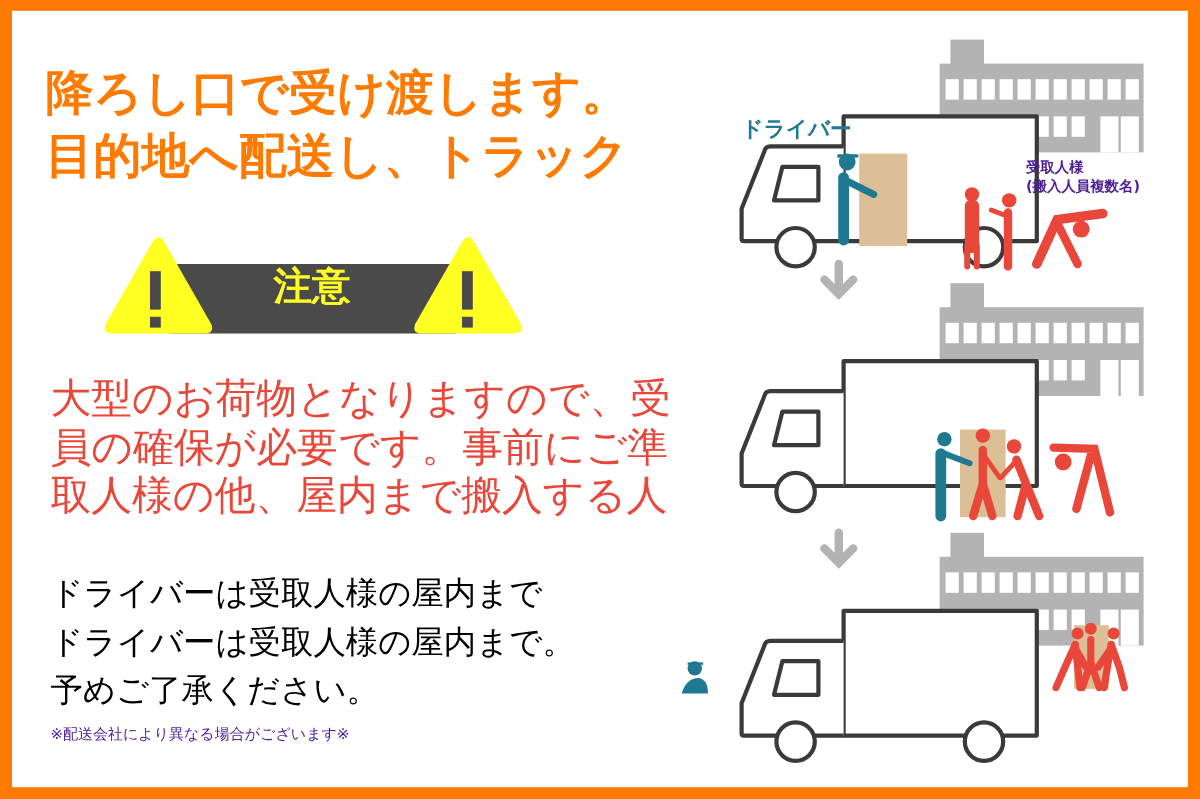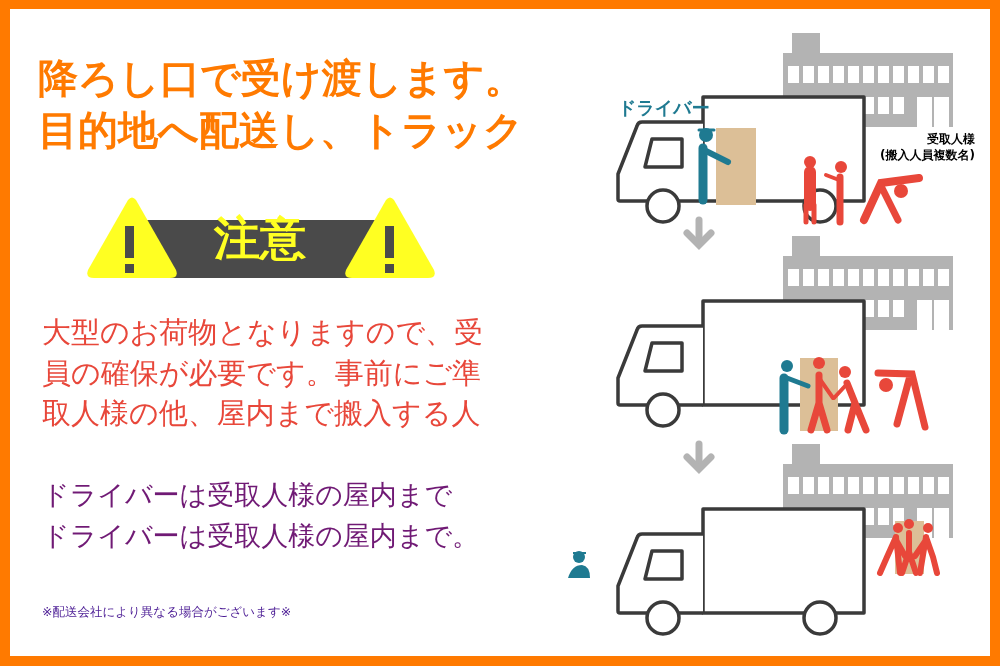--- a/index.html
+++ b/index.html
@@ -1,27 +1,27 @@
 <!DOCTYPE html>
 <html><head>
 <meta charset="utf-8">
 <style>
   html, body { margin: 0; padding: 0; }
   body { width: 1000px; height: 666px; overflow: hidden; background: #ff7a00; position: relative; font-family: "DejaVu Sans", "Liberation Sans", sans-serif; }
   .frame { position: absolute; left: 10px; top: 9px; width: 980px; height: 647px; background: #ffffff; }
   .headline { position: absolute; left: 38px; top: 52px; margin: 0; color: #ff7a00; font-weight: bold; font-size: 40px; line-height: 52px; letter-spacing: 0px; white-space: nowrap; }
   .caution { position: absolute; left: 80px; top: 196px; width: 360px; height: 88px; }
   .caution svg { position: absolute; left: 0; top: 0; }
-  .caution-label { position: absolute; left: 130px; top: 20px; width: 100px; text-align: center; color: #ffff22; font-weight: bold; font-size: 46px; line-height: 44px; }
-  .note-red { position: absolute; left: 42px; top: 312px; margin: 0; color: #e8473a; font-size: 29px; line-height: 40.5px; white-space: nowrap; }
-  .note-gray { position: absolute; left: 42px; top: 475px; margin: 0; color: #701a75; font-size: 27px; line-height: 40.5px; white-space: nowrap; }
+  .caution-label { position: absolute; left: 130px; top: 20px; width: 100px; text-align: center; color: #ffff22; font-weight: bold; font-size: 32px; line-height: 44px; }
+  .note-red { position: absolute; left: 42px; top: 312px; margin: 0; color: #e8473a; font-size: 34px; line-height: 40.5px; white-space: nowrap; }
+  .note-gray { position: absolute; left: 42px; top: 475px; margin: 0; color: #000000; font-size: 27px; line-height: 40.5px; white-space: nowrap; }
   .footnote { position: absolute; left: 42px; top: 603px; margin: 0; color: #4c1d95; font-size: 12.5px; line-height: 18px; white-space: nowrap; }
   .illus { position: absolute; left: 0; top: 0; }
   .driver-label { position: absolute; left: 618px; top: 100px; color: #1f7a91; font-weight: bold; font-size: 18px; line-height: 16px; white-space: nowrap; }
-  .recipient-label { position: absolute; left: 855px; top: 131px; width: 120px; text-align: right; color: #000000; font-weight: bold; font-size: 12px; line-height: 16px; white-space: nowrap; }
+  .recipient-label { position: absolute; left: 855px; top: 131px; width: 120px; text-align: left; color: #4c1d95; font-weight: bold; font-size: 12px; line-height: 16px; white-space: nowrap; }
   .line { display: block; }
 </style>
 </head>
 <body>
 
 <div class="frame"></div>
 
 <h1 class="headline">
   <span class="line">降ろし口で受け渡します。</span>
   <span class="line">目的地へ配送し、トラック</span>
@@ -46,20 +46,21 @@
 
 <p class="note-red">
   <span class="line">大型のお荷物となりますので、受</span>
   <span class="line">員の確保が必要です。事前にご準</span>
   <span class="line">取人様の他、屋内まで搬入する人</span>
 </p>
 
 <p class="note-gray">
   <span class="line">ドライバーは受取人様の屋内まで</span>
   <span class="line">ドライバーは受取人様の屋内まで。</span>
+  <span class="line">予めご了承ください。</span>
 </p>
 
 <p class="footnote">※配送会社により異なる場合がございます※</p>
 
 <svg class="illus" width="1000" height="666" viewBox="0 0 1000 666">
   <defs>
     <g id="building">
       <rect x="9" y="0" width="28" height="22" fill="#b3b3b3"></rect>
       <rect x="0" y="20" width="170" height="74" fill="#b3b3b3"></rect>
       <g fill="#ffffff">

